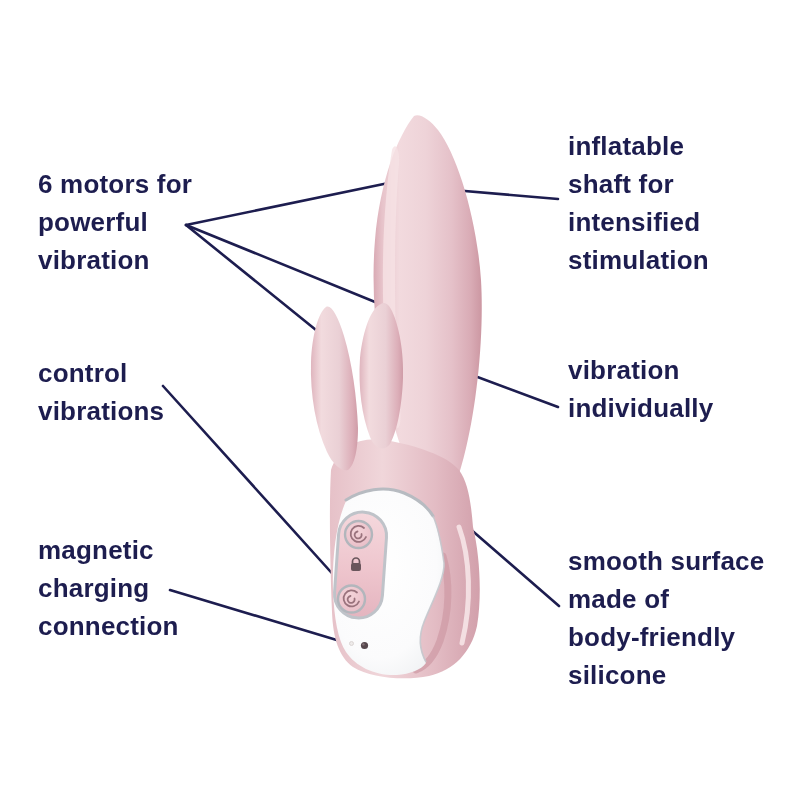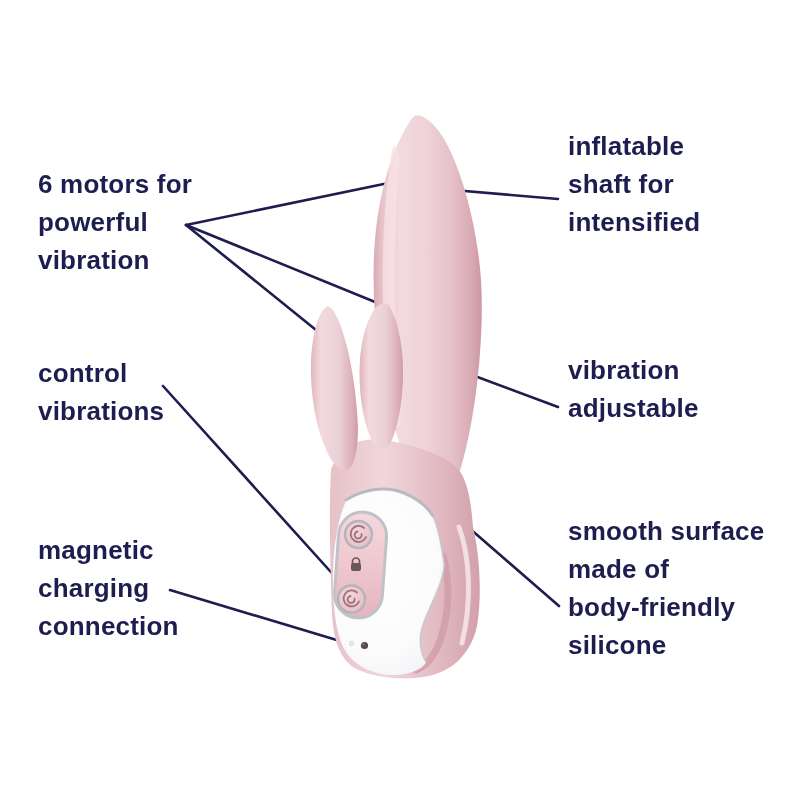--- a/index.html
+++ b/index.html
@@ -137,27 +137,28 @@
 
   <div class="callout" style="left:38px;top:354px">
     <div>control</div>
     <div>vibrations</div>
   </div>
 
   <div class="callout" style="left:568px;top:127px">
     <div>inflatable</div>
     <div>shaft for</div>
     <div>intensified</div>
+    <div>stimulation</div>
   </div>
 
   <div class="callout" style="left:568px;top:351px">
     <div>vibration</div>
-    <div>adjustable</div>
+    <div>individually</div>
   </div>
 
-  <div class="callout" style="left:568px;top:512px">
+  <div class="callout" style="left:568px;top:542px">
     <div>smooth surface</div>
     <div>made of</div>
     <div>body-friendly</div>
     <div>silicone</div>
   </div>
 
 </div>
 
 </body></html>

